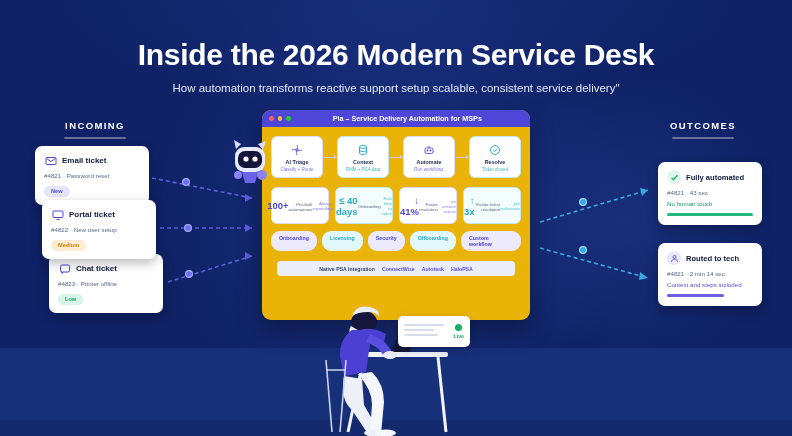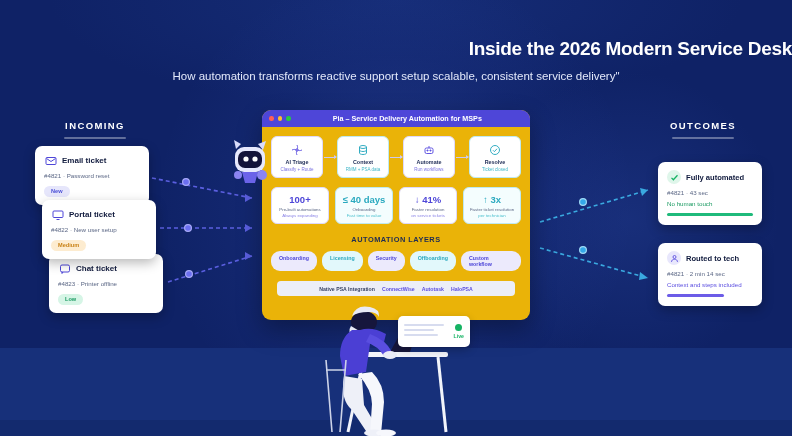--- a/index.html
+++ b/index.html
@@ -39,23 +39,22 @@
     position: absolute; left: 0; right: 0; bottom: 0; height: 88px;
     background: #17307a;
   }
   .bottom-band2 {
     position: absolute; left: 0; right: 0; bottom: 0; height: 16px;
     background: #132a6e;
   }
   
   .header { position: absolute; left: 0; right: 0; top: 38px; text-align: center; z-index: 6;}
   .title {
-    font-size: 19px; font-weight: bold; color: #ffffff;
+    font-size: 30px; font-weight: bold; color: #ffffff;
     letter-spacing: -0.3px;
-    text-align: right;
   }
   .subtitle {
     margin-top: 10px;
     font-size: 11.5px; color: #e3e9fb; font-weight: 500;
   }
   
   .col-head {
     position: absolute; text-align: center; z-index: 6;
   }
   .col-head .label {
@@ -172,21 +171,21 @@
     content: ''; position: absolute; right: -1px; top: -2px;
     border-left: 3px solid #cdc9ee;
     border-top: 2.5px solid transparent; border-bottom: 2.5px solid transparent;
   }
 
   
   .stats { display: flex; justify-content: space-between; margin-top: 9px; }
   .stat {
     width: 58px; height: 37px; border-radius: 6px;
     background: #ffffff; border: 1px solid #ded9fb;
-    display: flex; flex-direction: column; align-items: center; justify-content: center; text-align: right;
+    display: flex; flex-direction: row; align-items: center; justify-content: center; text-align: right;
   }
   .stat.teal { border-color: #bfe9ef; background: #f4fdfe; }
   .stat-val { font-size: 9.5px; font-weight: bold; }
   .stat-val.violet { color: #4e46d8; }
   .stat-val.teal { color: #2aa9bf; }
   .stat-l1 { margin-top: 2px; font-size: 4.4px; color: #5b6785; }
   .stat-l2 { margin-top: 1px; font-size: 4.4px; }
   .stat-l2.violet { color: #8a83e6; }
   .stat-l2.teal { color: #4cc0cf; }
 
@@ -446,21 +445,20 @@
           <span class="stat-l1">Faster resolution</span>
           <span class="stat-l2 violet">on service tickets</span>
         </div>
         <div class="stat teal">
           <span class="stat-val teal">↑ 3x</span>
           <span class="stat-l1">Faster ticket resolution</span>
           <span class="stat-l2 teal">per technician</span>
         </div>
       </div>
 
-      <div class="layers-title">AUTOMATION LAYERS</div>
       <div class="layers">
         <span class="layer violet">Onboarding</span>
         <span class="layer teal">Licensing</span>
         <span class="layer violet">Security</span>
         <span class="layer teal">Offboarding</span>
         <span class="layer violet">Custom workflow</span>
       </div>
 
       <div class="integrations">
         <span class="int-label">Native PSA Integration</span>

